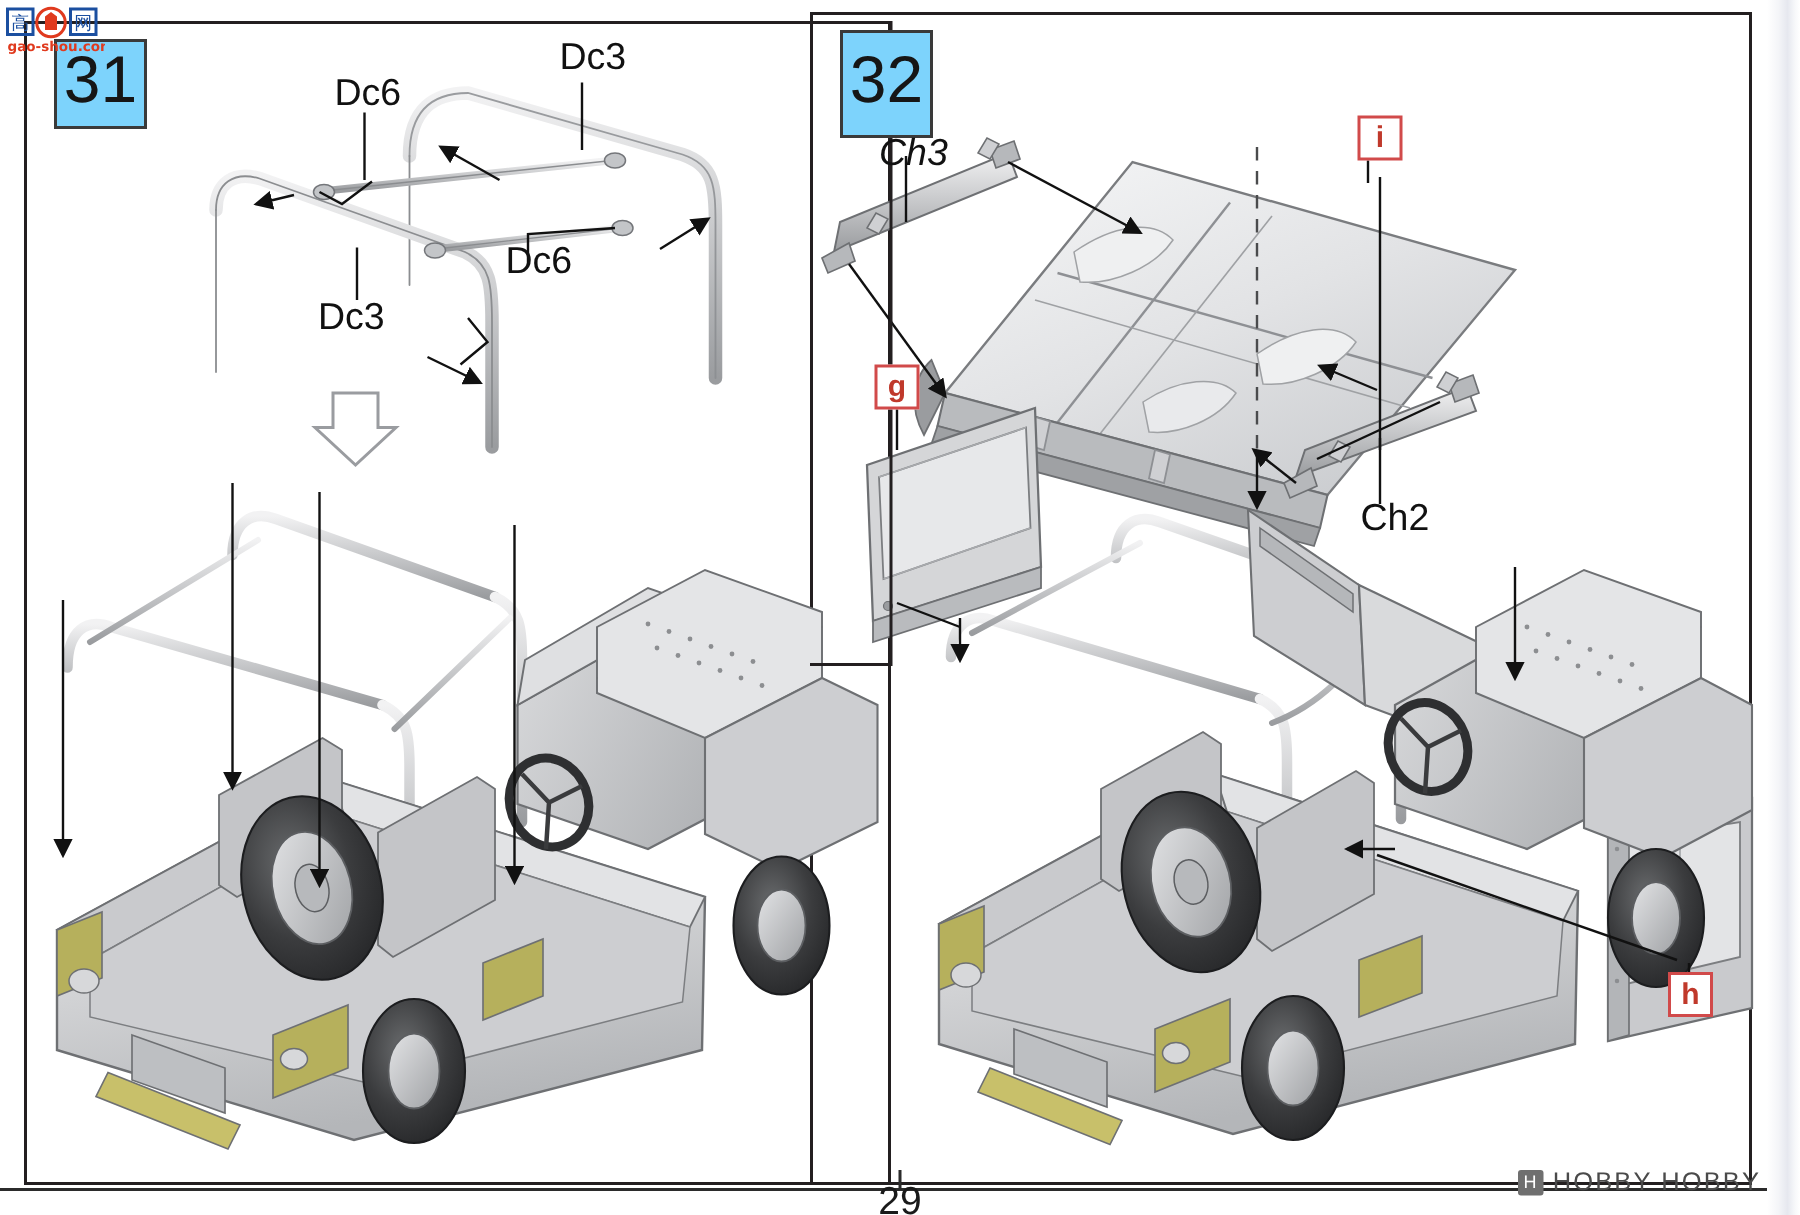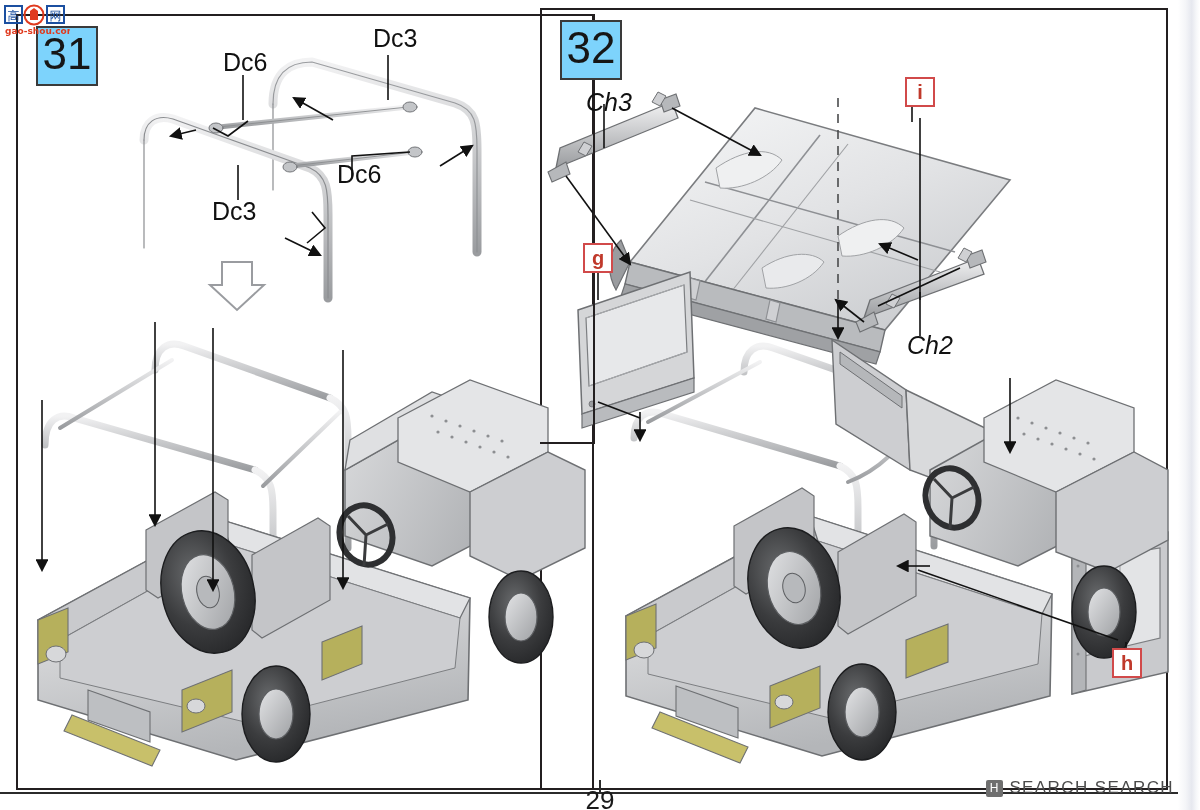--- a/index.html
+++ b/index.html
@@ -21,21 +21,21 @@
   
   #panel31-frame { z-index:3; }
   #panel32-frame { z-index:2; }
 
   
   .step-box { position:absolute; border:2px solid #3a3a3a; background:#7dd3fc;
               display:flex; align-items:center; justify-content:center;
               font-size:44px; line-height:1; color:#161616; letter-spacing:0px;
               padding-bottom:4px; z-index:6; }
   #step31 { left:36px; top:26px; width:62px; height:60px; }
-  #step32 { left:560px; top:20px; width:62px; height:60px; }
+  #step32 { left:560px; top:20px; width:62px; height:72px; }
 
   
   .plabel { position:absolute; font-size:25px; color:#111; z-index:7;
             white-space:nowrap; }
 
   
   .rmark { position:absolute; width:30px; height:30px; border:2.5px solid #d14a4a;
            background:#ffffff; color:#c0392b; font-size:20px; font-weight:bold;
            display:flex; align-items:center; justify-content:center; z-index:7; }
 
@@ -365,21 +365,21 @@
 
   <div class="step-box" id="step31">31</div>
   <div class="step-box" id="step32">32</div>
 
   <div class="plabel" style="left:223px; top:48px;">Dc6</div>
   <div class="plabel" style="left:373px; top:24px;">Dc3</div>
   <div class="plabel" style="left:337px; top:160px;">Dc6</div>
   <div class="plabel" style="left:212px; top:197px;">Dc3</div>
 
   <div class="plabel" style="left:586px; top:88px;font-style:italic;">Ch3</div>
-  <div class="plabel" style="left:907px; top:331px;font-style:italic;">Ch2</div>
+  <div class="plabel" style="left:907px; top:331px;">Ch2</div>
 
   <div class="rmark" style="left:905px; top:77px;">i</div>
   <div class="rmark" style="left:583px; top:243px;">g</div>
   <div class="rmark" style="left:1112px; top:648px;">h</div>
 
   <div id="pagerule"></div>
   <div id="pagetick"></div>
   <div id="pagenum">29</div>
 
   <div id="gaoshou">
@@ -389,17 +389,17 @@
       <circle cx="30" cy="11" r="9.5" fill="none" stroke="#e03a1e" stroke-width="2"></circle>
       <path d="M26,7 L30,4 L34,7 L34,16 L26,16 Z" fill="#e03a1e"></path>
       <rect x="43" y="2" width="17" height="17" fill="none" stroke="#1b4fa0" stroke-width="2"></rect>
       <text x="51.5" y="15.5" font-size="12" fill="#1b4fa0" text-anchor="middle" font-family="DejaVu Sans, sans-serif">网</text>
       <text x="1" y="30" font-size="9" fill="#e03a1e" font-weight="bold" font-family="DejaVu Sans, sans-serif">gao-shou.com</text>
     </svg>
   </div>
 
   <div id="hobby">
     <span class="hs-mark">H</span>
-    <span>SEARCH SEARCH</span>
+    <span>HOBBY HOBBY</span>
   </div>
 
   <div class="page-edge"></div>
 </div>
 
 </body></html>

